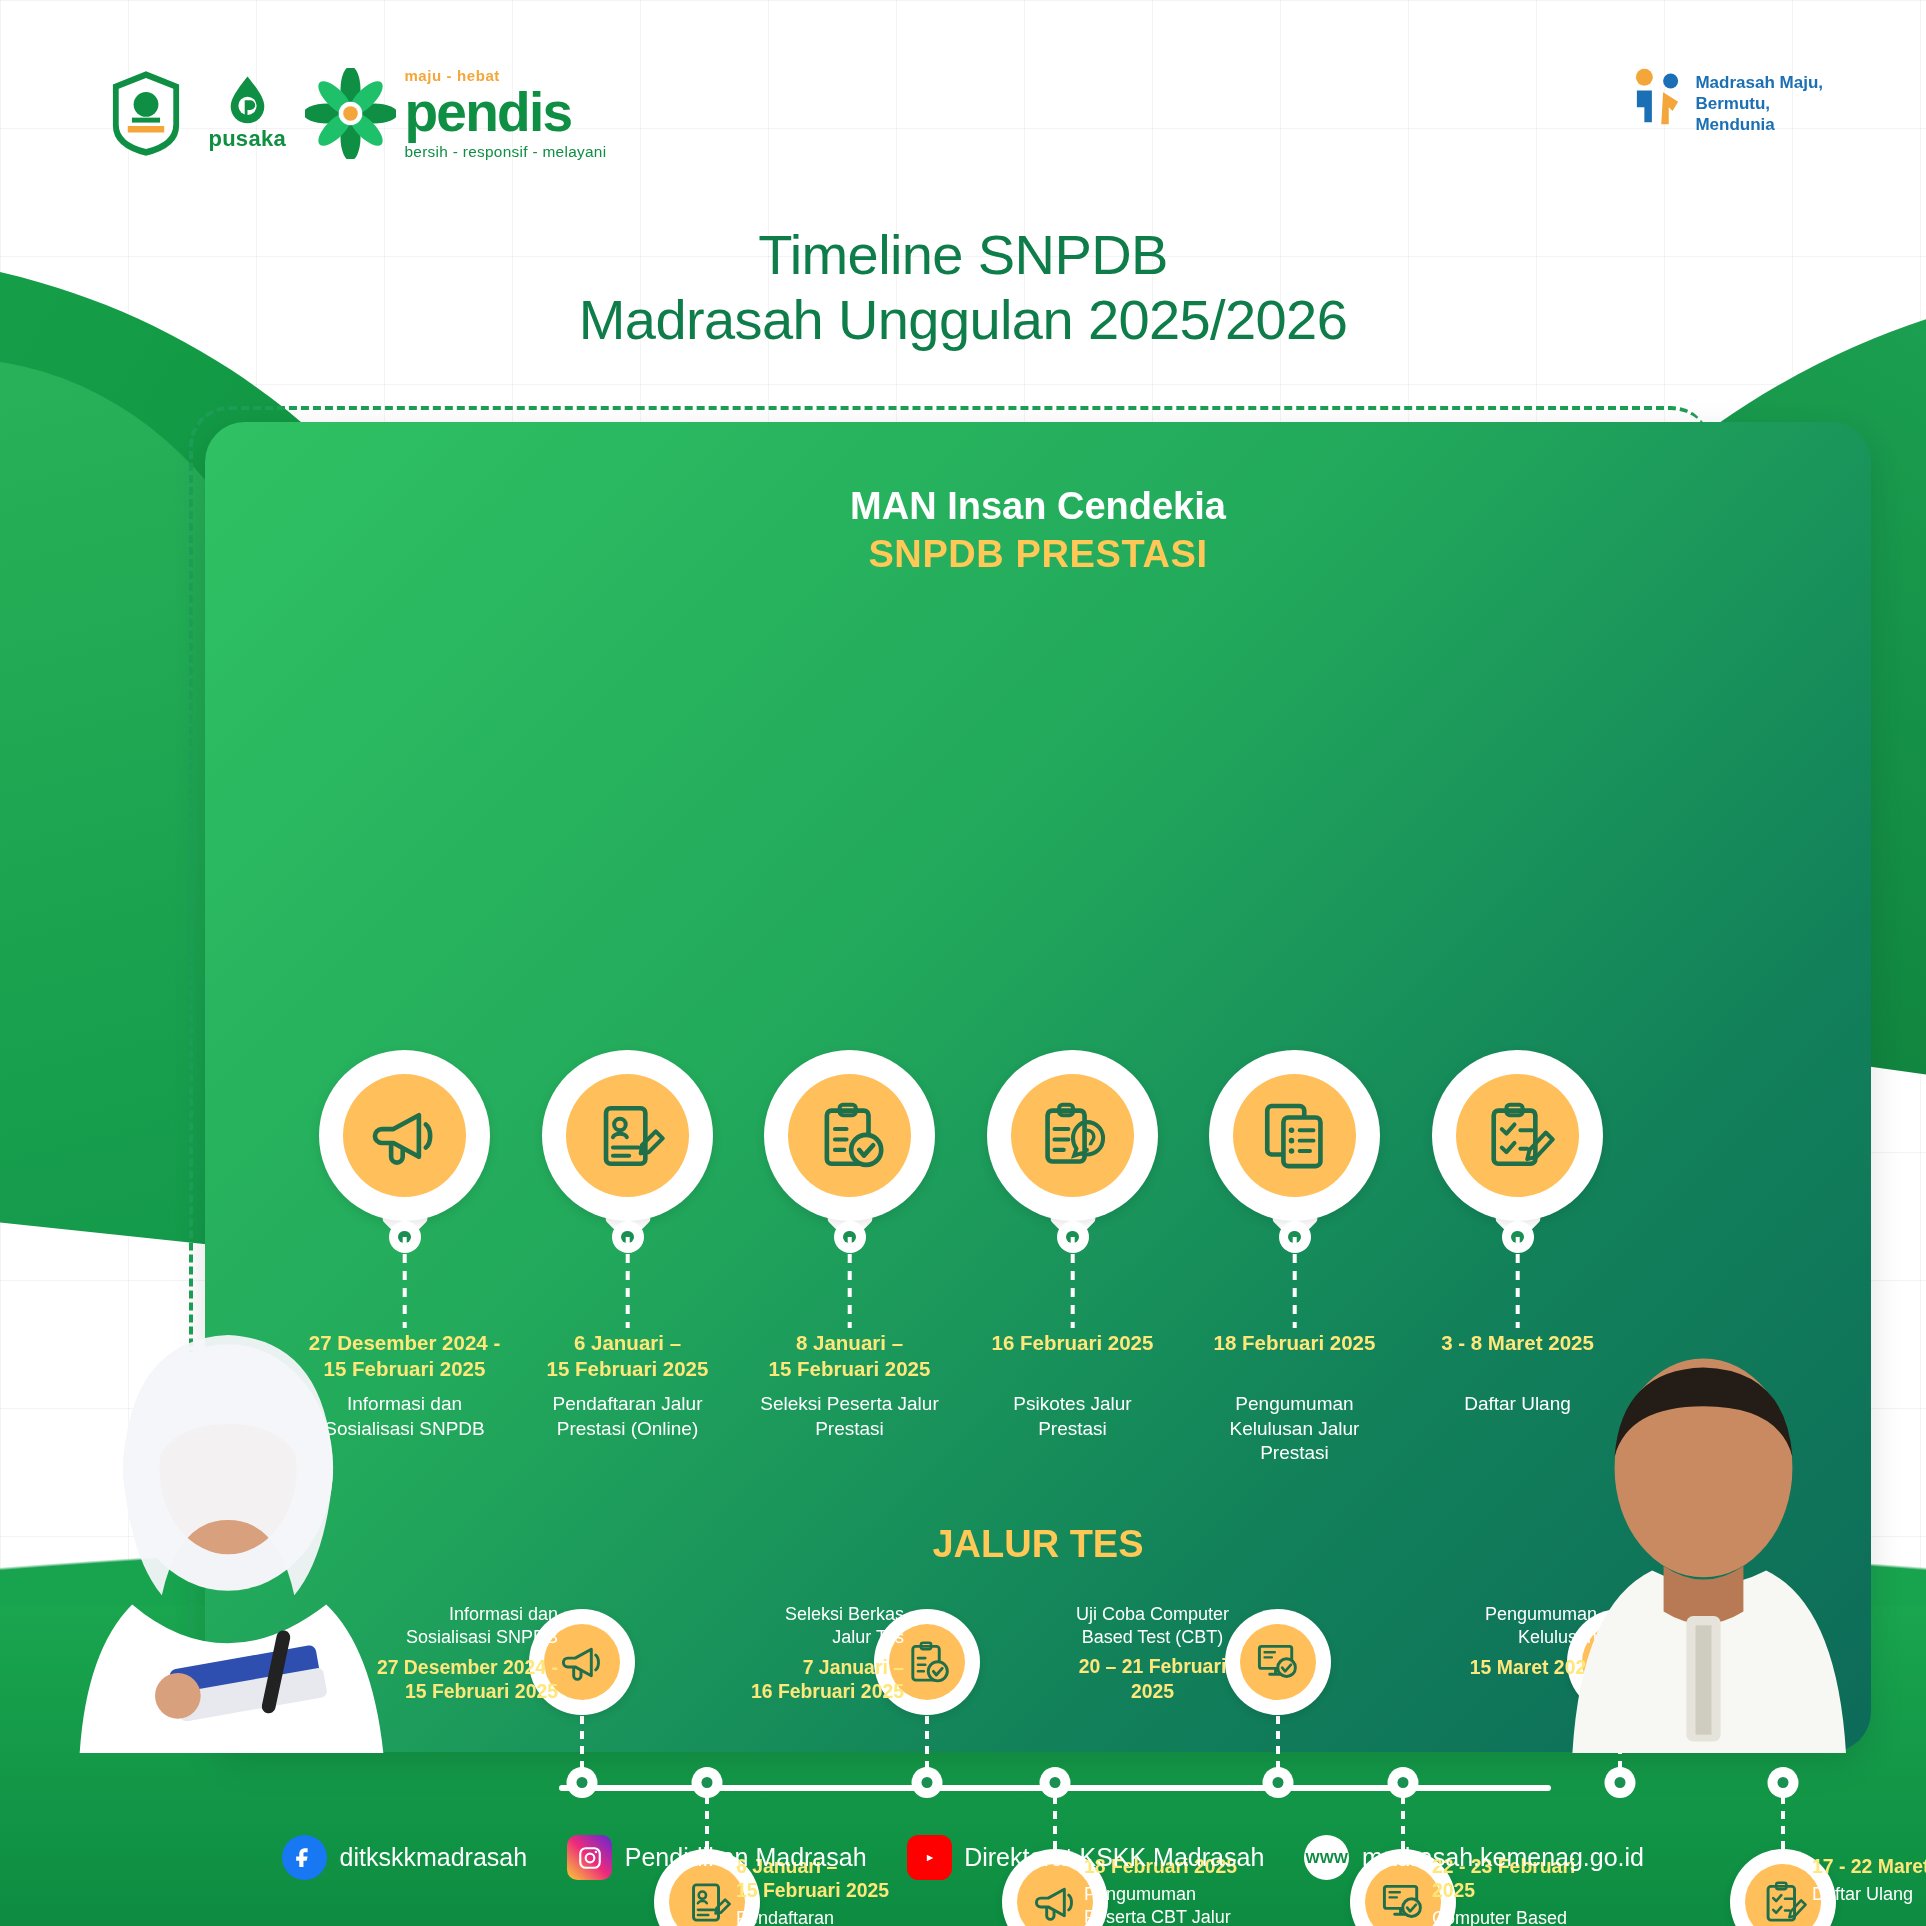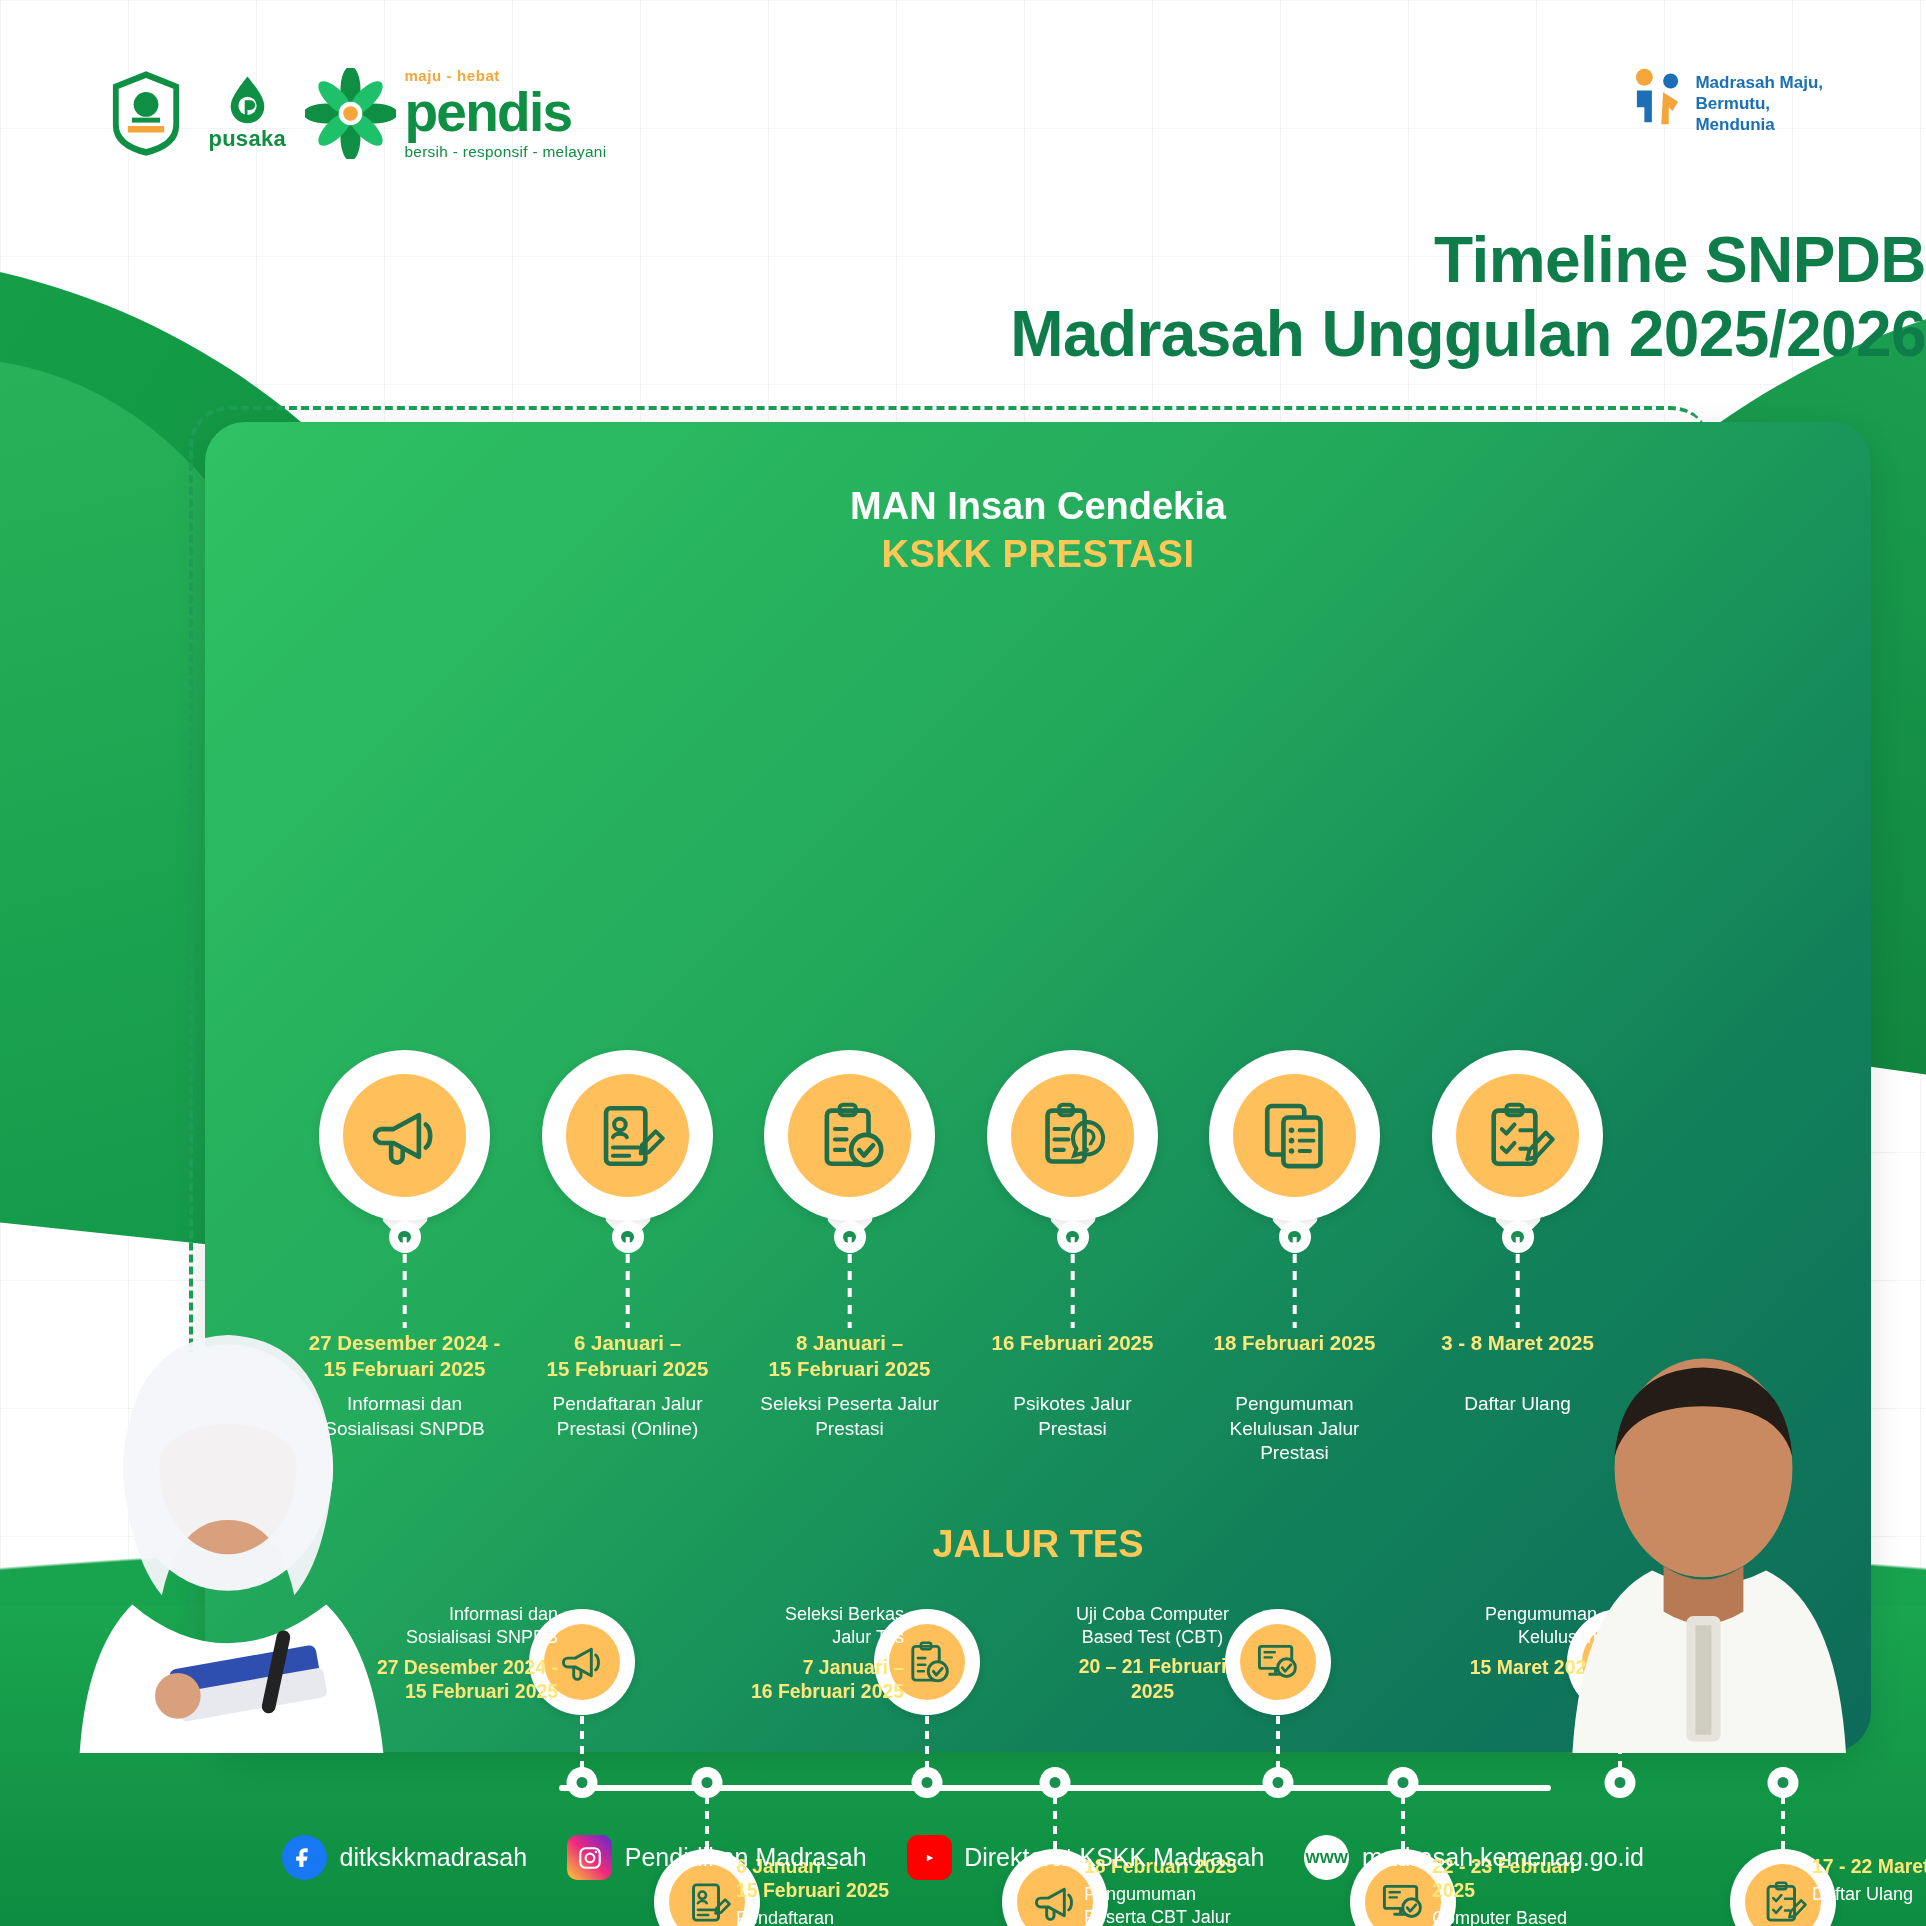--- a/index.html
+++ b/index.html
@@ -60,22 +60,22 @@
   .pendis-sub{font-size:15.4px;color:#0e8f43;letter-spacing:0.3px;margin-top:3.4px;}
 
   .logo-row-right{position:absolute;right:103px;top:66px;display:flex;align-items:center;gap:25px;}
   .madrasah-logo{display:flex;flex-direction:column;align-items:center;}
   .madrasah-word{font-size:40px;font-weight:bold;color:#111;letter-spacing:1.1px;margin-top:3.4px;}
   .mm-logo{display:flex;align-items:center;gap:9px;}
   .mm-text{font-size:17px;font-weight:bold;color:#1b6fb5;line-height:1.22;}
 
   
   .title{
-    position:absolute;top:223px;left:0;right:0;text-align:right;z-index:6;
-    font-size:64px;font-weight:bold;color:#0e7d4a;line-height:1.16;letter-spacing:-0.6px;
+    position:absolute;top:223px;left:0;right:0;text-align:center;z-index:6;
+    font-size:56px;font-weight:normal;color:#0e7d4a;line-height:1.16;letter-spacing:-0.6px;
   }
 
   
   .card{
     position:absolute;left:205px;top:422px;width:1666px;height:1330px;
     border-radius:40px;
     background:linear-gradient(135deg,#2fc163 0%,#22a95b 40%,#12815a 72%, #0d6b59 100%);
     z-index:4;
     box-shadow:0 11.4px 34px rgba(0,0,0,.12);
   }
@@ -260,21 +260,21 @@
 <div class="title">
   <div>Timeline SNPDB</div>
   <div>Madrasah Unggulan 2025/2026</div>
 </div>
 
 <div class="card">
   <div class="card-dash"></div>
 
   <div class="sec-title" style="top:63px;">
     <div class="l1">MAN Insan Cendekia</div>
-    <div class="l2">KSKK PRESTASI</div>
+    <div class="l2">SNPDB PRESTASI</div>
   </div>
 
   <div class="prestasi" id="prestasi-row">
       <div class="pill" style="left: 114px;">
         <div class="bubble">
           <div class="inner">
             <span style="display:inline-block;width:74px;height:74px"><svg width="74" height="74" viewBox="0 0 64 64">
                 <path d="M12 26h10l22-12v36L22 38H12a6 6 0 0 1 0-12z" fill="none" stroke="#1f6f4a" stroke-width="4" stroke-linejoin="round"></path>
                 <path d="M20 40v10a5 5 0 0 0 10 0v-6" fill="none" stroke="#1f6f4a" stroke-width="4" stroke-linecap="round"></path>
                 <path d="M50 22c5 4 5 16 0 20" fill="none" stroke="#1f6f4a" stroke-width="4" stroke-linecap="round"></path>

